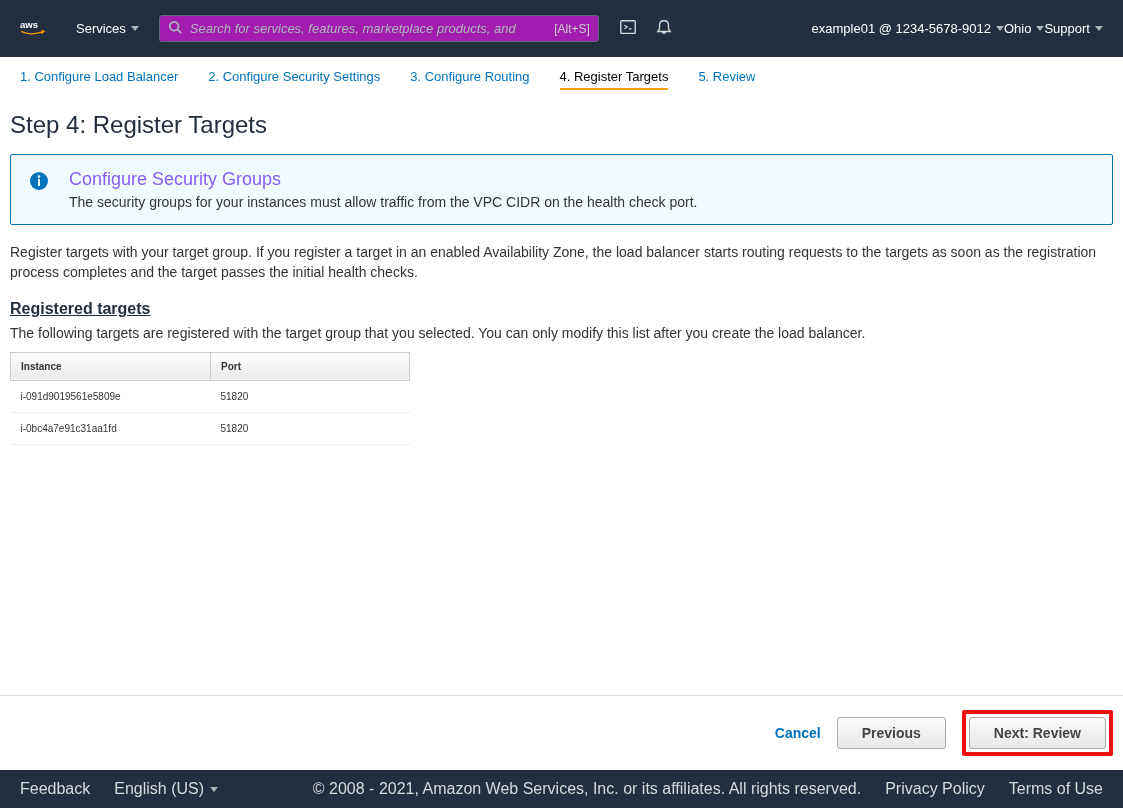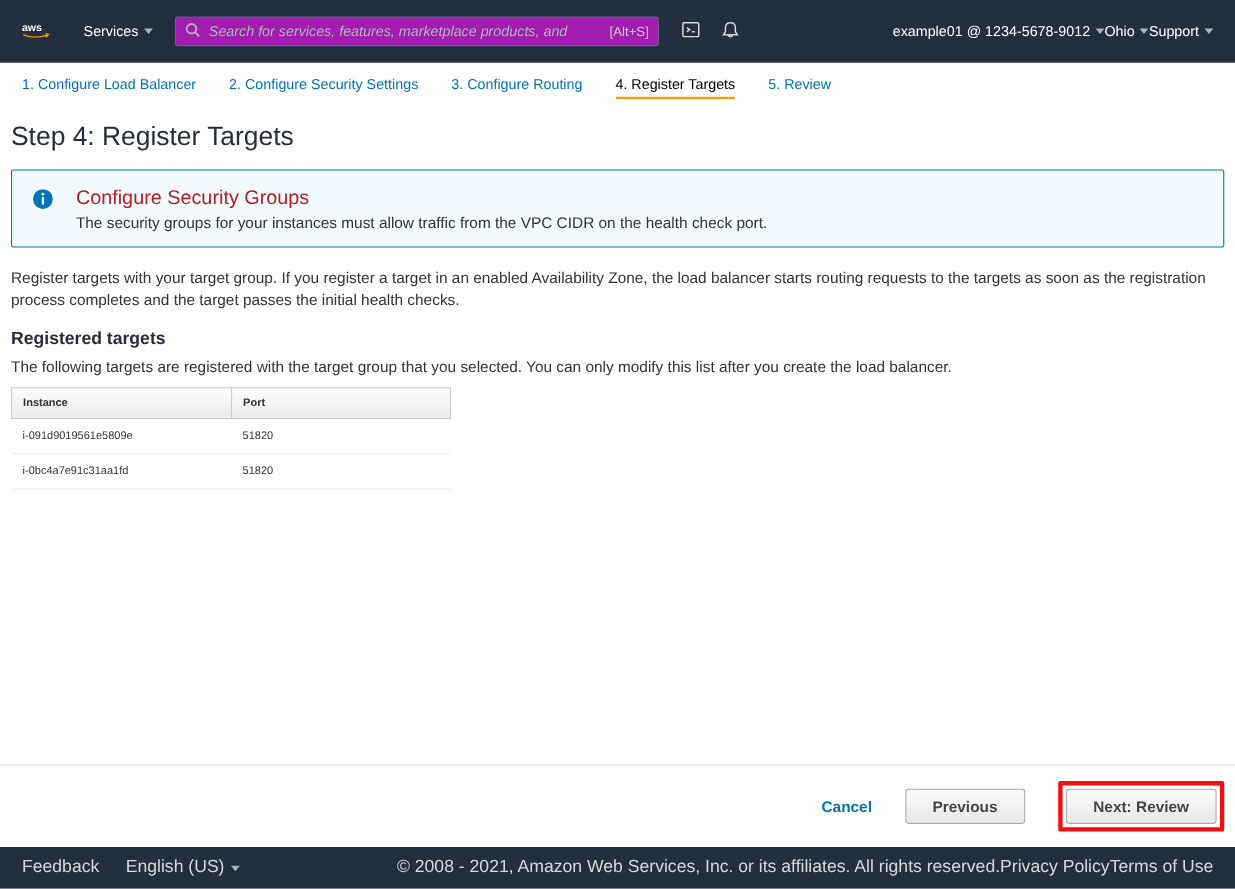--- a/index.html
+++ b/index.html
@@ -23,40 +23,40 @@
   .wizard-tabs { display: flex; padding: 8px 20px 0; border-bottom: 1px solid transparent; font-size: 13px; gap: 30px; }
   .wizard-tab { color: #0073bb; cursor: pointer; padding: 4px 0; }
   .wizard-tab.active { color: #000; border-bottom: 2px solid #ff9900; }
   
   
   .content { padding: 10px 10px 0; flex: 1; }
   .step-title { font-size: 24px; font-weight: 400; margin: 10px 0 15px; }
   
   .info-box { border: 1px solid #0073bb; background: #f1faff; border-radius: 2px; padding: 14px 18px; display: flex; gap: 20px; margin-bottom: 18px; }
   .info-icon { color: #0073bb; font-size: 18px; flex-shrink: 0; margin-top: 2px; }
-  .info-title { color: #b91c1c; font-size: 18px; font-weight: 400; margin-bottom: 4px; }
+  .info-title { color: #8b5cf6; font-size: 18px; font-weight: 400; margin-bottom: 4px; }
   .info-desc { color: #333; font-size: 14px; }
   
   .body-text { font-size: 14px; color: #333; margin-bottom: 18px; line-height: 1.4; }
-  .section-heading { font-size: 16px; font-weight: 700; margin-bottom: 6px; }
+  .section-heading { font-size: 16px; font-weight: 700; margin-bottom: 6px; text-decoration: underline; }
   
   
   .targets-table { border-collapse: collapse; font-size: 10px; color: #333; width: 400px; margin-top: 8px; }
   .targets-table th { background: linear-gradient(#fdfdfd, #eaeaea); border: 1px solid #ccc; text-align: left; padding: 8px 10px; font-weight: 700; }
   .targets-table td { border-bottom: 1px solid #eee; padding: 10px 10px; }
   
   
-  .button-row { border-top: 1px solid #ddd; padding: 14px 10px; display: flex; justify-content: flex-end; align-items: center; gap: 30px; }
+  .button-row { border-top: 1px solid #ddd; padding: 14px 10px; display: flex; justify-content: flex-end; align-items: center; gap: 16px; }
   .link-btn { color: #0073bb; font-weight: 700; cursor: pointer; font-size: 14px; background: none; border: none; }
   .btn { background: linear-gradient(#fafafa, #e8e8e8); border: 1px solid #aaa; border-radius: 3px; padding: 7px 24px; font-size: 14px; font-weight: 700; color: #444; cursor: pointer; }
   .highlight-box { border: 4px solid #e11; padding: 3px; border-radius: 2px; }
   
   
   .page-footer { background: #232f3e; color: #d5dbdb; font-size: 16px; padding: 10px 20px; display: flex; align-items: center; gap: 24px; }
-  .footer-right { margin-left: auto; display: flex; align-items: center;}
+  .footer-right { margin-left: auto; display: flex; gap: 24px; align-items: center;}
   .page-footer a { color: #d5dbdb; text-decoration: none; cursor: pointer; }
   .lang-sel { display: flex; align-items: center; gap: 6px; cursor: pointer; }
 </style>
 </head>
 <body>
 
 <div class="top-nav">
   <div class="aws-logo">
     <svg viewBox="0 0 60 36">
         <text x="0" y="16" font-size="16" font-weight="700" fill="#fff">aws</text>

